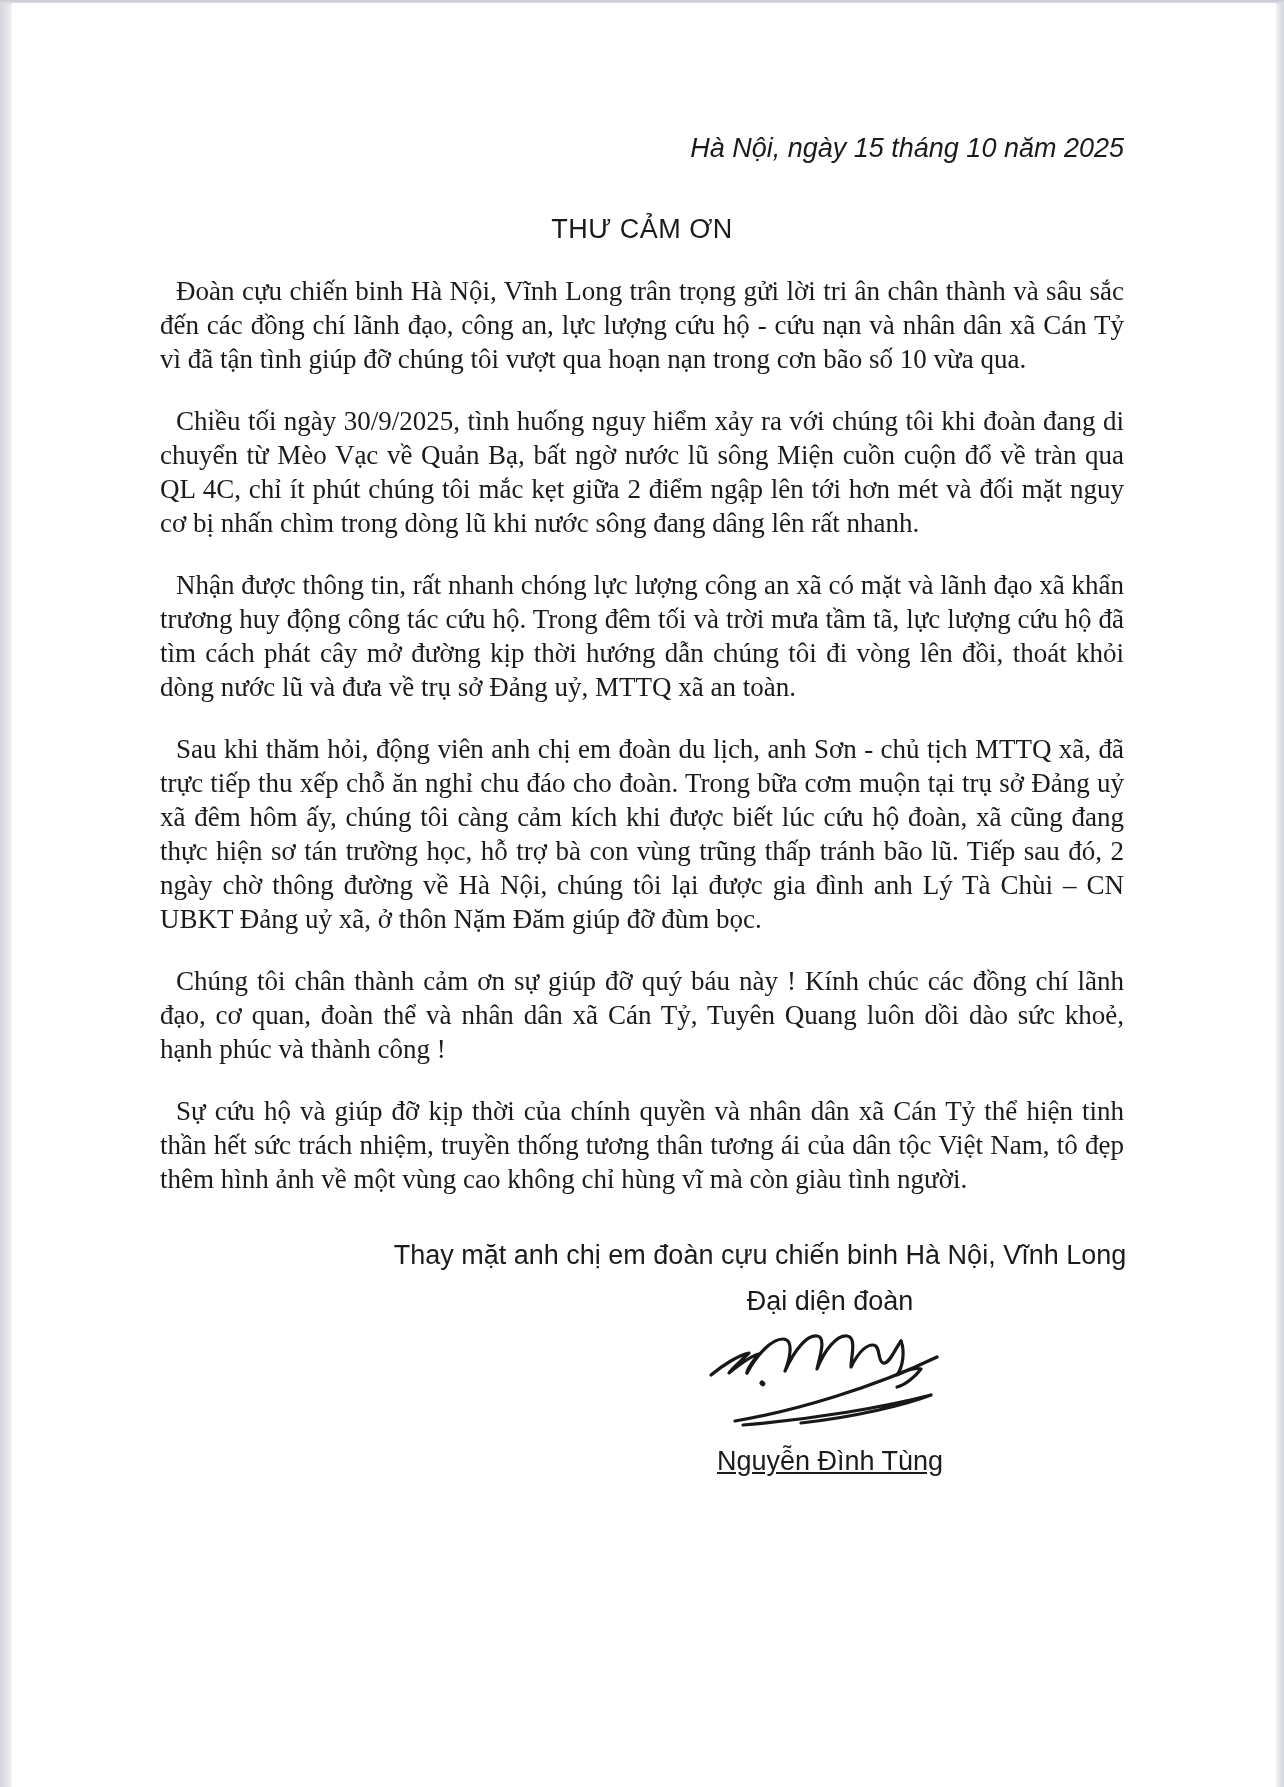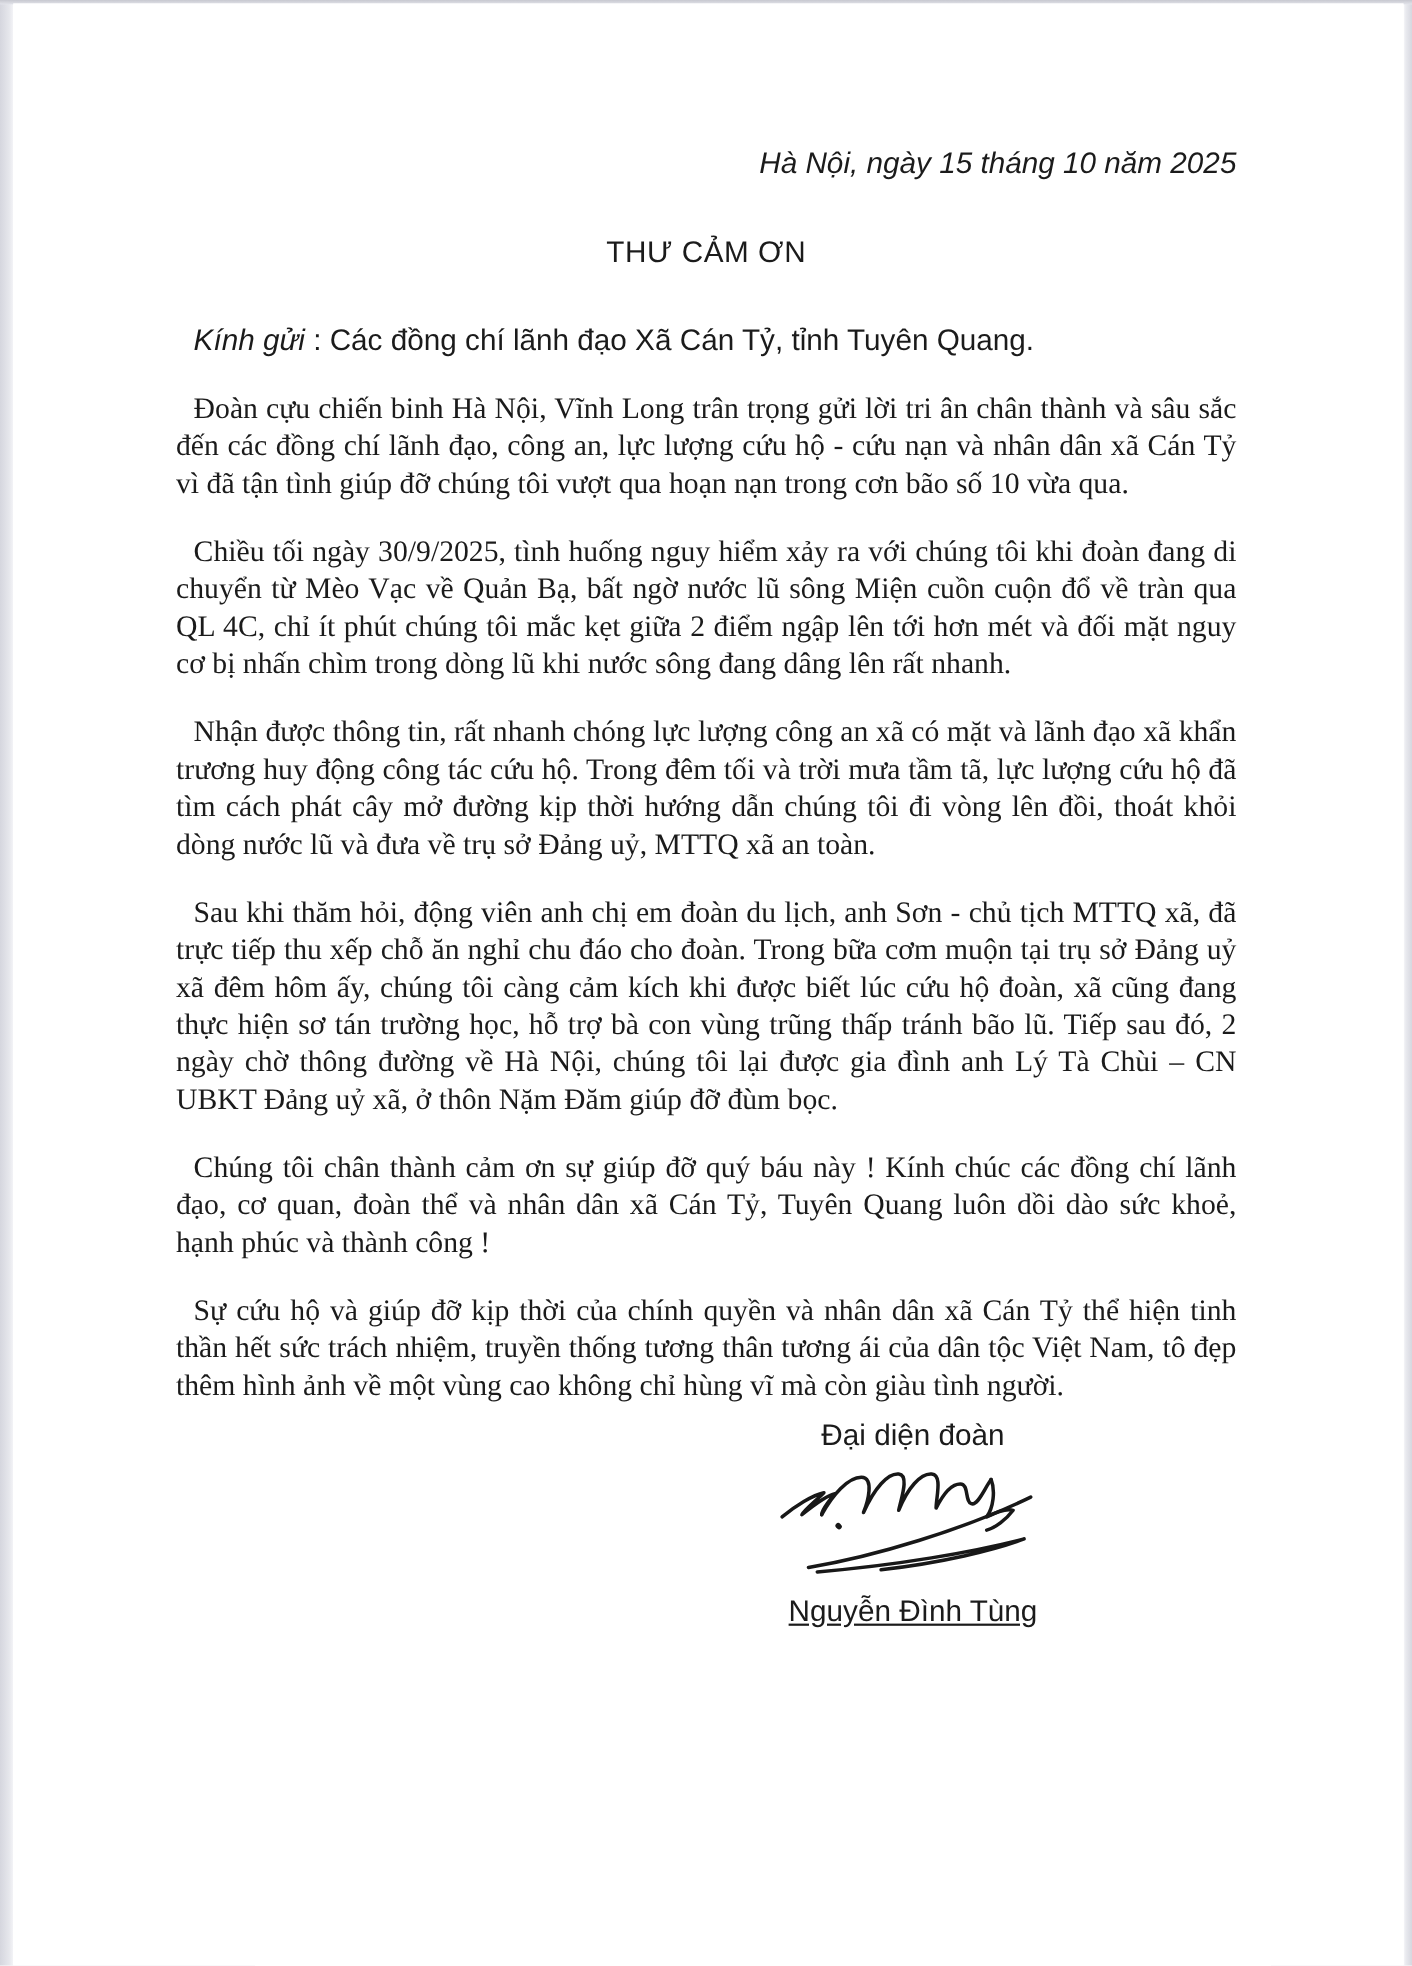--- a/index.html
+++ b/index.html
@@ -4,21 +4,21 @@
 <style>
   html, body {
     margin: 0;
     padding: 0;
     background: #e9eaef;
   }
   .canvas {
     position: relative;
     width: 1284px;
     height: 1787px;
-    background: #ffffff;
+    background: #14532d;
     overflow: hidden;
     font-family: "Liberation Sans", "DejaVu Sans", sans-serif;
     color: #1b1b1b;
   }
   
   .edge-top {
     position: absolute; top: 0; left: 0; width: 100%; height: 4px;
     background: linear-gradient(#c7c8d0, #e3e4ea);
   }
   .edge-left {
@@ -86,29 +86,29 @@
   <div class="edge-left"></div>
   <div class="edge-right"></div>
   <div class="edge-top"></div>
 
   <div class="paper">
 
     <div class="date-line">Hà Nội, ngày 15 tháng 10 năm 2025</div>
 
     <div class="letter-title">THƯ CẢM ƠN</div>
 
-    <p class="salutation"><span class="it">Kính gửi</span><span> : Các đồng chí lãnh đạo Xã Cán Tỷ, tỉnh Tuyên Quang.</span></p>
 
     <p class="para">Đoàn cựu chiến binh Hà Nội, Vĩnh Long trân trọng gửi lời tri ân chân thành và sâu sắc đến các đồng chí lãnh đạo, công an, lực lượng cứu hộ - cứu nạn và nhân dân xã Cán Tỷ vì đã tận tình giúp đỡ chúng tôi vượt qua hoạn nạn trong cơn bão số 10 vừa qua.</p>
     <p class="para">Chiều tối ngày 30/9/2025, tình huống nguy hiểm xảy ra với chúng tôi khi đoàn đang di chuyển từ Mèo Vạc về Quản Bạ, bất ngờ nước lũ sông Miện cuồn cuộn đổ về tràn qua QL 4C, chỉ ít phút chúng tôi mắc kẹt giữa 2 điểm ngập lên tới hơn mét và đối mặt nguy cơ bị nhấn chìm trong dòng lũ khi nước sông đang dâng lên rất nhanh.</p>
     <p class="para">Nhận được thông tin, rất nhanh chóng lực lượng công an xã có mặt và lãnh đạo xã khẩn trương huy động công tác cứu hộ. Trong đêm tối và trời mưa tầm tã, lực lượng cứu hộ đã tìm cách phát cây mở đường kịp thời hướng dẫn chúng tôi đi vòng lên đồi, thoát khỏi dòng nước lũ và đưa về trụ sở Đảng uỷ, MTTQ xã an toàn.</p>
     <p class="para">Sau khi thăm hỏi, động viên anh chị em đoàn du lịch, anh Sơn - chủ tịch MTTQ xã, đã trực tiếp thu xếp chỗ ăn nghỉ chu đáo cho đoàn. Trong bữa cơm muộn tại trụ sở Đảng uỷ xã đêm hôm ấy, chúng tôi càng cảm kích khi được biết lúc cứu hộ đoàn, xã cũng đang thực hiện sơ tán trường học, hỗ trợ bà con vùng trũng thấp tránh bão lũ. Tiếp sau đó, 2 ngày chờ thông đường về Hà Nội, chúng tôi lại được gia đình anh Lý Tà Chùi – CN UBKT Đảng uỷ xã, ở thôn Nặm Đăm giúp đỡ đùm bọc.</p>
     <p class="para">Chúng tôi chân thành cảm ơn sự giúp đỡ quý báu này ! Kính chúc các đồng chí lãnh đạo, cơ quan, đoàn thể và nhân dân xã Cán Tỷ, Tuyên Quang luôn dồi dào sức khoẻ, hạnh phúc và thành công !</p>
     <p class="para">Sự cứu hộ và giúp đỡ kịp thời của chính quyền và nhân dân xã Cán Tỷ thể hiện tinh thần hết sức trách nhiệm, truyền thống tương thân tương ái của dân tộc Việt Nam, tô đẹp thêm hình ảnh về một vùng cao không chỉ hùng vĩ mà còn giàu tình người.</p>
 
+    <div class="on-behalf">Thay mặt anh chị em đoàn cựu chiến binh Hà Nội, Vĩnh Long</div>
 
     <div class="closing-block">
       <div class="rep-title">Đại diện đoàn</div>
 
       <div class="signature-wrap">
         <svg width="250" height="112" viewBox="0 0 250 112" fill="none" stroke="#181818" stroke-width="3.2" stroke-linecap="round" stroke-linejoin="round">
 
           <path d="M6,48 C18,38 34,28 44,26 C36,34 26,42 24,46 C34,38 48,28 54,27 C48,34 42,42 42,46"></path>
 
           <path d="M57,56 l0.8,0.8" stroke-width="5"></path>

